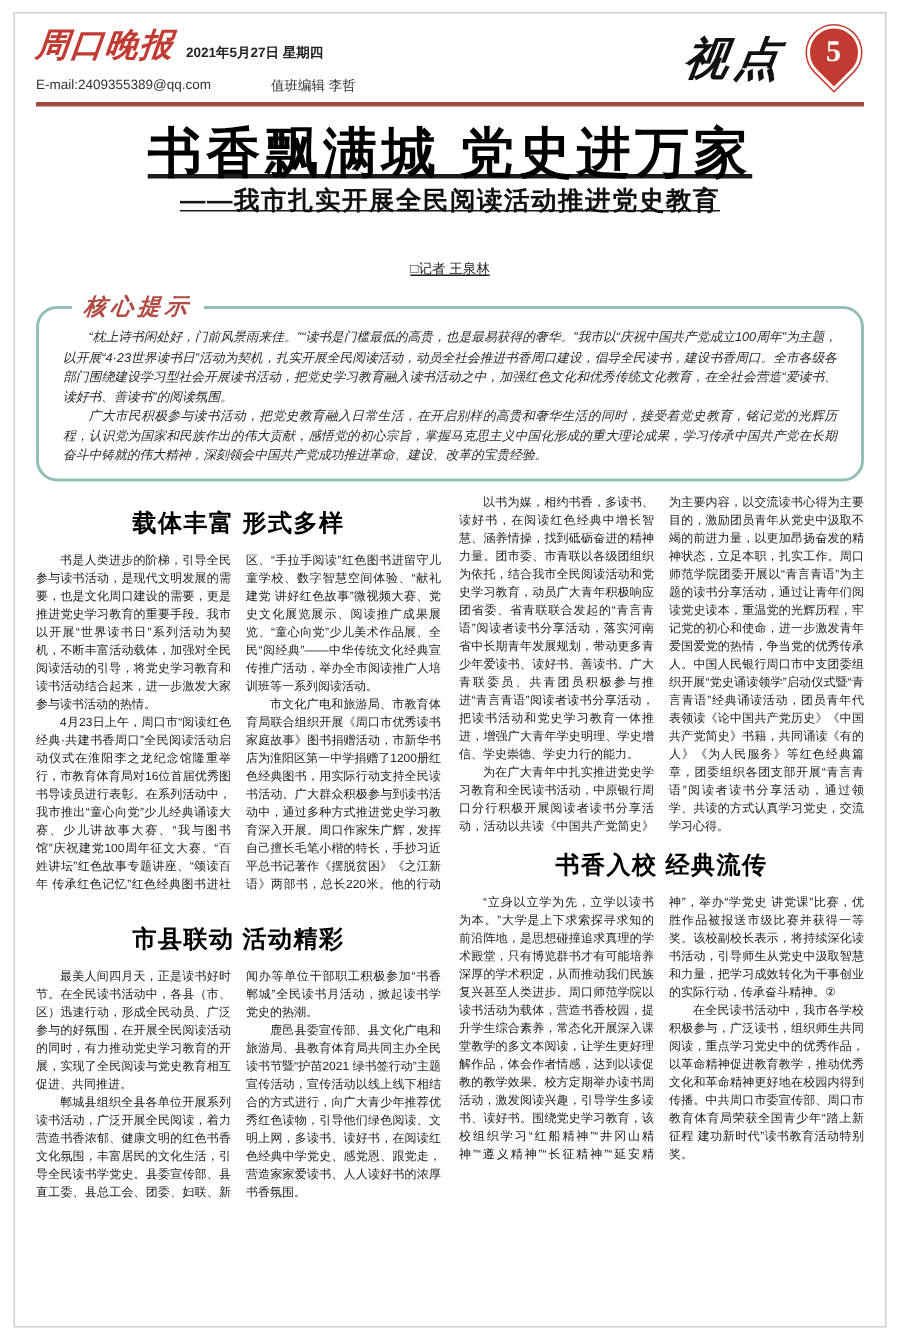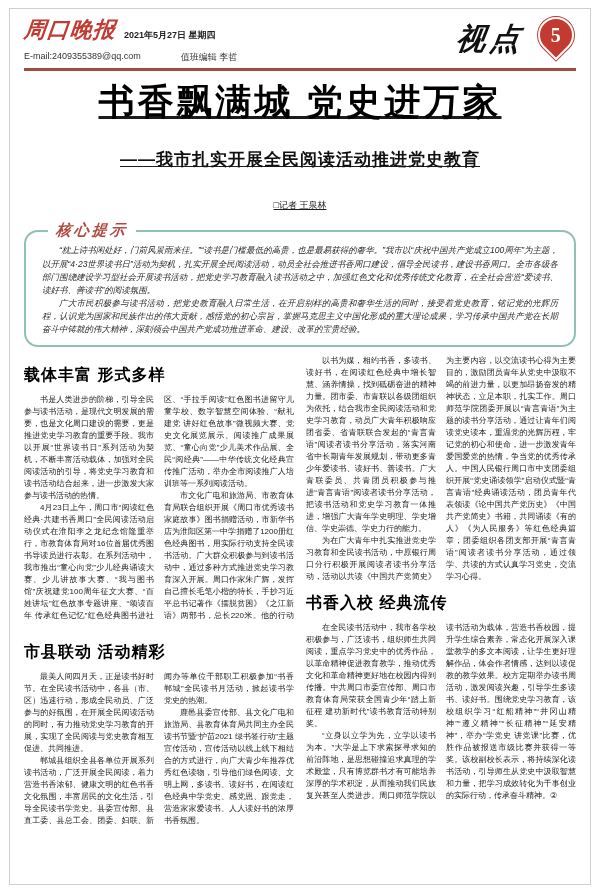--- a/index.html
+++ b/index.html
@@ -17,32 +17,32 @@
   .mast-email, .mast-editor { font-size:9px; color:#333; }
   .mast-right { position:absolute; right:52px; top:4px; display:flex; align-items:center; }
   .section-label { font-family:"Liberation Serif","DejaVu Serif",serif; font-style:italic; font-weight:bold; font-size:30px; color:#111; letter-spacing:4px; transform:skewX(-8deg); }
   .rule { height:3px; background:#a24b40; margin-top:4px; }
   .pin { position:absolute; right:2px; top:2px; width:36px; height:36px; background:#c23a30; border:2px solid #fff; border-radius:50% 50% 0 50%; transform:rotate(45deg); box-shadow:0 0 0 1px #c23a30; display:flex; align-items:center; justify-content:center; z-index:5; }
   .pin span { transform:rotate(-45deg); color:#fff; font-size:20px; font-weight:bold; font-family:"Liberation Serif","DejaVu Serif",serif; }
 
   
   .headline { text-align:center; margin-top:14px;text-decoration:underline; }
   .headline .title { font-size:36px; font-weight:bold; letter-spacing:3px; color:#000; line-height:1.15; }
-  .headline .subtitle { font-size:17px; font-weight:bold; color:#111; margin-top:26px; letter-spacing:1px; }
+  .headline .subtitle { font-size:17px; font-weight:bold; color:#111; margin-top:0; letter-spacing:1px; }
   .headline .byline { font-size:9px; color:#222; margin-top:28px; }
 
   
   .corebox { position:relative; border:2px solid #92bfb6; border-radius:14px; margin-top:18px; padding:12px 16px 8px 16px; }
   .corebox .label { position:absolute; top:-11px; left:22px; background:#fff; padding:0 8px; font-family:"Liberation Serif","DejaVu Serif",serif; font-style:italic; font-weight:bold; font-size:15px; color:#b04a42; letter-spacing:3px; transform:skewX(-6deg); }
   .corebox p { margin:0; font-size:8.5px; line-height:1.55; text-align:justify; text-indent:2em; color:#2a2a2a; font-style:italic; }
 
   
   .articles { display:flex; gap:12px; margin-top:8px; }
   .art-col { flex:1 1 0; min-width:0; }
-  .sec-title { font-size:16px; font-weight:bold; letter-spacing:1px; color:#000; margin:10px 0 8px 0; }
+  .sec-title { text-align:center; font-size:16px; font-weight:bold; letter-spacing:1px; color:#000; margin:10px 0 8px 0; }
   .sec-body { column-count:2; column-gap:10px; overflow:hidden; }
   .sec-body p { margin:0; font-size:8px; line-height:1.5; text-align:justify; text-indent:2em; color:#222; }
   .h-s1 { height:238px; }
   .h-s2 { height:228px; }
   .h-s3 { height:226px; }
   .h-s4 { height:226px; }
 </style>
 </head>
 <body>
 
@@ -103,21 +103,21 @@
       <div class="art-col">
         <section>
           <div class="sec-body h-s2">
             <p>以书为媒，相约书香，多读书、读好书，在阅读红色经典中增长智慧、涵养情操，找到砥砺奋进的精神力量。团市委、市青联以各级团组织为依托，结合我市全民阅读活动和党史学习教育，动员广大青年积极响应团省委、省青联联合发起的“青言青语”阅读者读书分享活动，落实河南省中长期青年发展规划，带动更多青少年爱读书、读好书、善读书。广大青联委员、共青团员积极参与推进“青言青语”阅读者读书分享活动，把读书活动和党史学习教育一体推进，增强广大青年学史明理、学史增信、学史崇德、学史力行的能力。</p>
             <p>为在广大青年中扎实推进党史学习教育和全民读书活动，中原银行周口分行积极开展阅读者读书分享活动，活动以共读《中国共产党简史》为主要内容，以交流读书心得为主要目的，激励团员青年从党史中汲取不竭的前进力量，以更加昂扬奋发的精神状态，立足本职，扎实工作。周口师范学院团委开展以“青言青语”为主题的读书分享活动，通过让青年们阅读党史读本，重温党的光辉历程，牢记党的初心和使命，进一步激发青年爱国爱党的热情，争当党的优秀传承人。中国人民银行周口市中支团委组织开展“党史诵读领学”启动仪式暨“青言青语”经典诵读活动，团员青年代表领读《论中国共产党历史》《中国共产党简史》书籍，共同诵读《有的人》《为人民服务》等红色经典篇章，团委组织各团支部开展“青言青语”阅读者读书分享活动，通过领学、共读的方式认真学习党史，交流学习心得。</p>
           </div>
         </section>
         <section>
           <div class="sec-title">书香入校 经典流传</div>
           <div class="sec-body h-s4">
+            <p>“立身以立学为先，立学以读书为本。”大学是上下求索探寻求知的前沿阵地，是思想碰撞追求真理的学术殿堂，只有博览群书才有可能培养深厚的学术积淀，从而推动我们民族复兴甚至人类进步。周口师范学院以读书活动为载体，营造书香校园，提升学生综合素养，常态化开展深入课堂教学的多文本阅读，让学生更好理解作品，体会作者情感，达到以读促教的教学效果。校方定期举办读书周活动，激发阅读兴趣，引导学生多读书、读好书。围绕党史学习教育，该校组织学习“红船精神”“井冈山精神”“遵义精神”“长征精神”“延安精神”，举办“学党史 讲党课”比赛，优胜作品被报送市级比赛并获得一等奖。该校副校长表示，将持续深化读书活动，引导师生从党史中汲取智慧和力量，把学习成效转化为干事创业的实际行动，传承奋斗精神。②</p>
             <p>在全民读书活动中，我市各学校积极参与，广泛读书，组织师生共同阅读，重点学习党史中的优秀作品，以革命精神促进教育教学，推动优秀文化和革命精神更好地在校园内得到传播。中共周口市委宣传部、周口市教育体育局荣获全国青少年“踏上新征程 建功新时代”读书教育活动特别奖。</p>
-            <p>“立身以立学为先，立学以读书为本。”大学是上下求索探寻求知的前沿阵地，是思想碰撞追求真理的学术殿堂，只有博览群书才有可能培养深厚的学术积淀，从而推动我们民族复兴甚至人类进步。周口师范学院以读书活动为载体，营造书香校园，提升学生综合素养，常态化开展深入课堂教学的多文本阅读，让学生更好理解作品，体会作者情感，达到以读促教的教学效果。校方定期举办读书周活动，激发阅读兴趣，引导学生多读书、读好书。围绕党史学习教育，该校组织学习“红船精神”“井冈山精神”“遵义精神”“长征精神”“延安精神”，举办“学党史 讲党课”比赛，优胜作品被报送市级比赛并获得一等奖。该校副校长表示，将持续深化读书活动，引导师生从党史中汲取智慧和力量，把学习成效转化为干事创业的实际行动，传承奋斗精神。②</p>
           </div>
         </section>
       </div>
 
     </div>
   </div>
 </div>
 
 </body></html>

